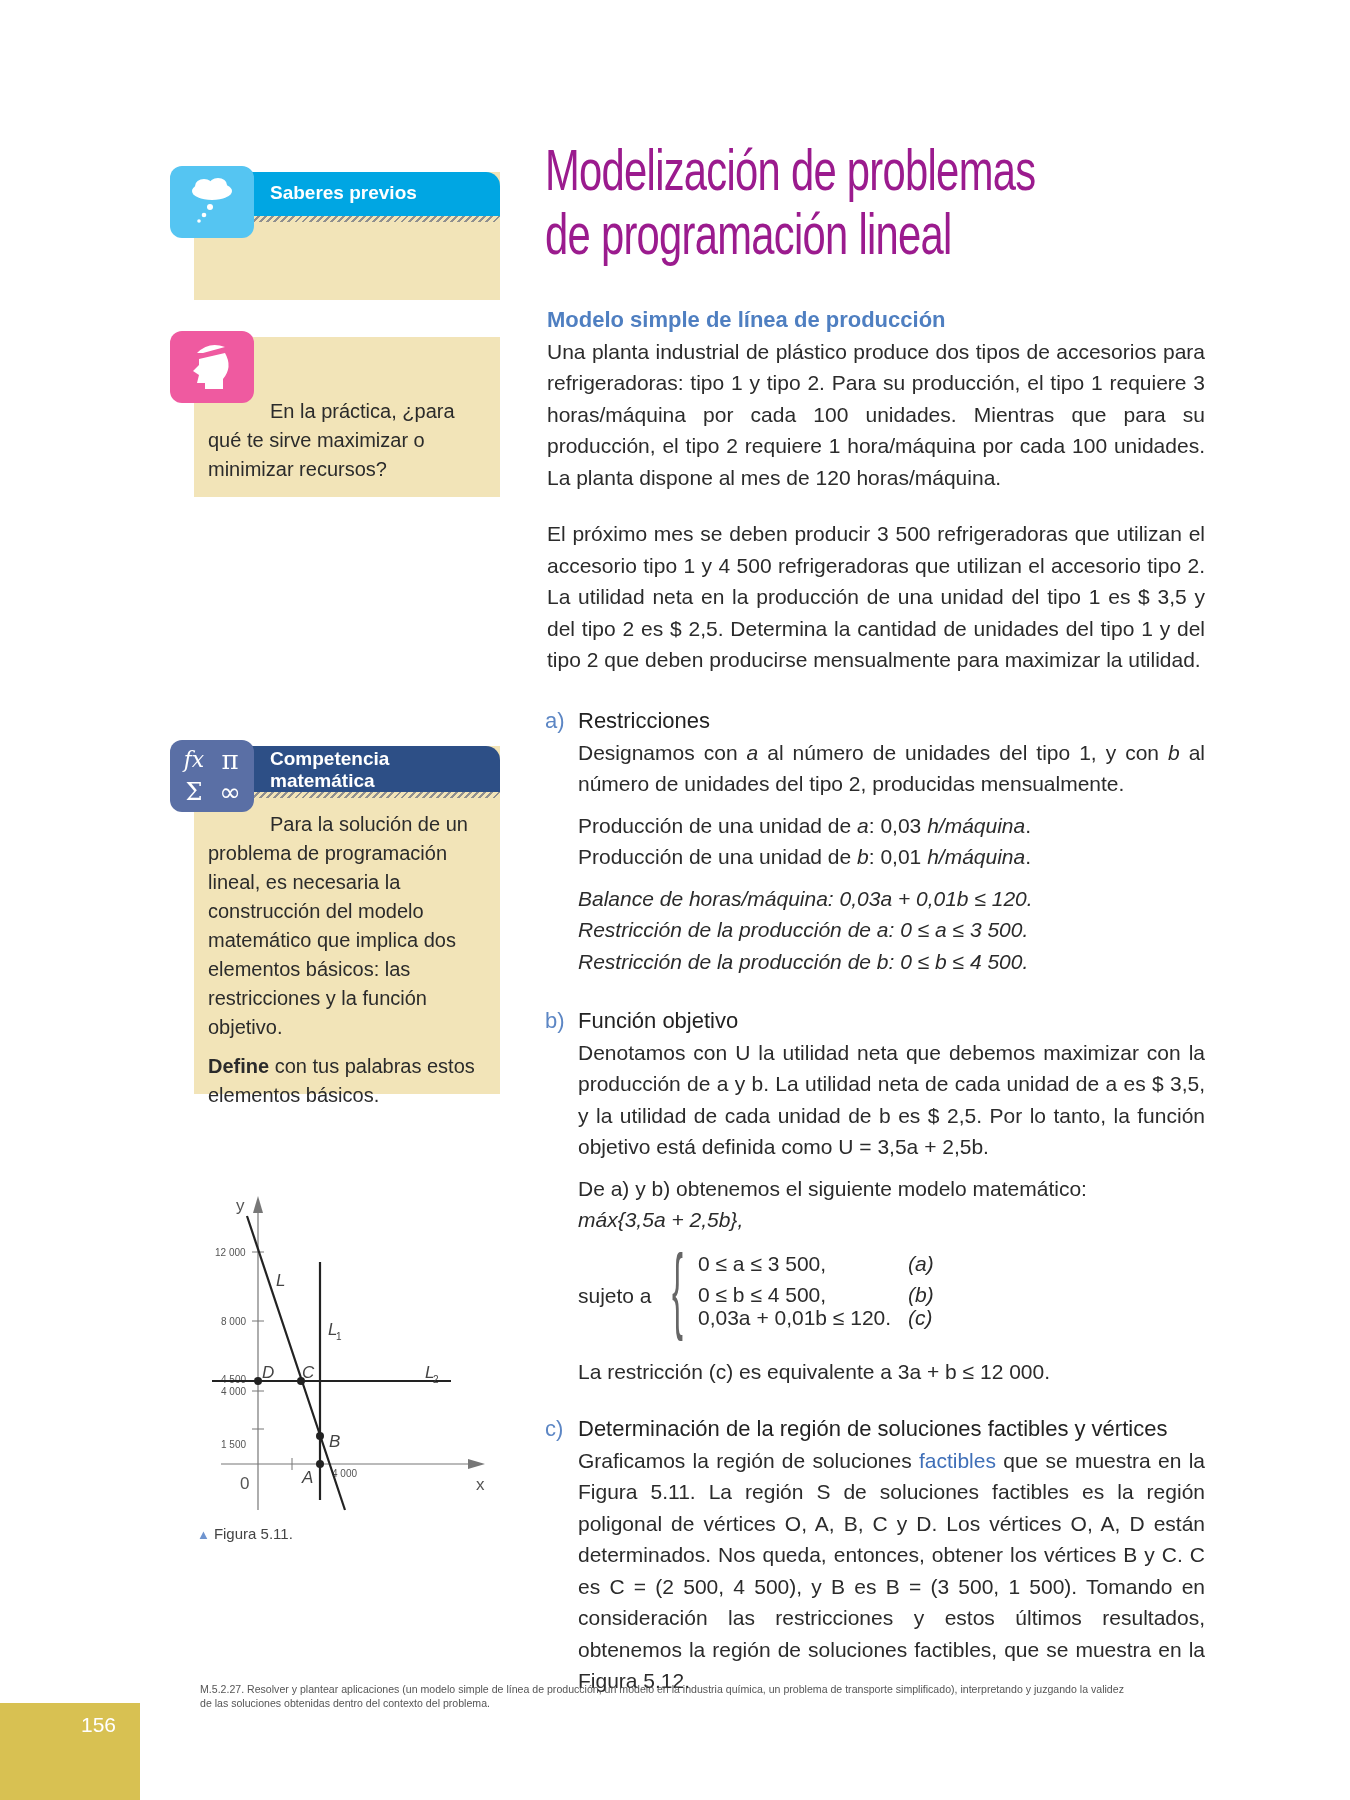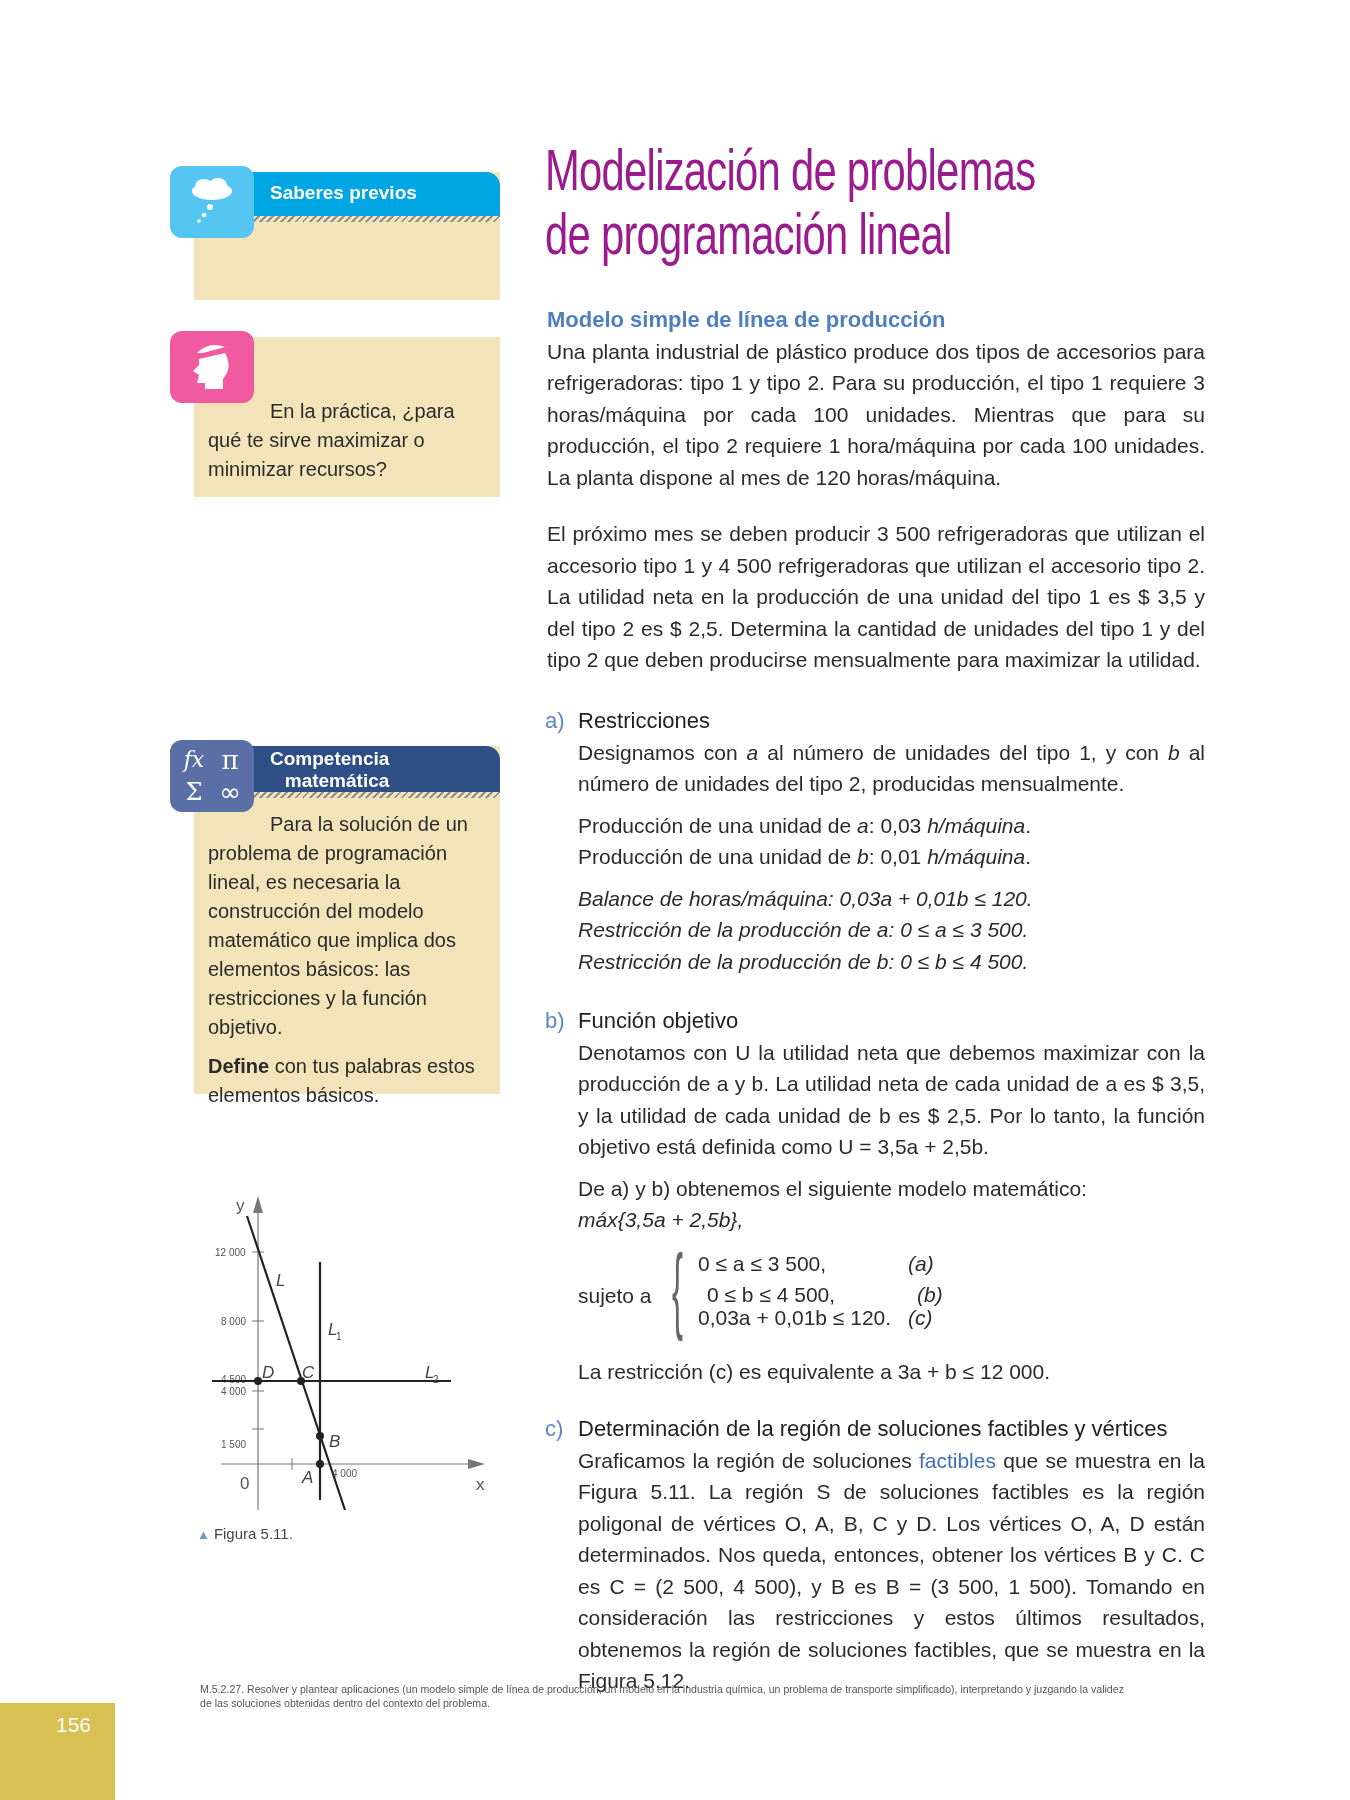--- a/index.html
+++ b/index.html
@@ -48,21 +48,21 @@
   i.m { font-style: italic; }
   .link { color: #3f6fb8; }
 
   
   .fig { position: absolute; left: 180px; top: 1180px; width: 330px; height: 370px; }
   .fig-caption { position: absolute; left: 197px; top: 1525px; font-size: 15px; color: #444; }
   .fig-caption .tri { color: #6f94cf; font-size: 13px; margin-right: 4px; }
 
   
   .footnote { position: absolute; left: 200px; top: 1682px; width: 1010px; font-size: 11.5px; line-height: 14px; color: #555; transform: scaleX(0.92); transform-origin: left top; }
-  .page-num-block { position: absolute; left: 0; top: 1703px; width: 115px; height: 97px; background: #d8c152; }
+  .page-num-block { position: absolute; left: 0; top: 1703px; width: 140px; height: 97px; background: #d8c152; }
   .page-num { position: absolute; right: 24px; top: 10px; color: #ffffff; font-size: 21px; }
 </style>
 </head>
 <body>
 
 <div class="side-box" style="top:172px;height:128px;">
   <div class="side-head" style="background:#00a6e3;">
     <div class="stripe"></div>
     <span class="side-title">Saberes previos</span>
   </div>
@@ -86,21 +86,21 @@
     </svg>
   </div>
   <div class="side-text" style="top:60px;">
     <p class="indent">En la práctica, ¿para qué te sirve maximizar o minimizar recursos?</p>
   </div>
 </div>
 
 <div class="side-box" style="top:746px;height:348px;">
   <div class="side-head" style="background:#2d4f86;height:46px;">
     <div class="stripe"></div>
-    <span class="side-title" style="top:2px;text-align:right;">
+    <span class="side-title" style="top:2px;">
       <span>Competencia</span><br>
       <span>matemática</span>
     </span>
   </div>
   <div class="side-icon" style="background:#5a6fa5;flex-wrap:wrap;padding:4px;box-sizing:border-box;">
     <span style="width:36px;text-align:center;color:#fff;font-family:'DejaVu Serif',serif;font-style:italic;font-size:22px;line-height:30px;">fx</span>
     <span style="width:36px;text-align:center;color:#fff;font-family:'DejaVu Serif',serif;font-size:26px;line-height:30px;">π</span>
     <span style="width:36px;text-align:center;color:#fff;font-family:'DejaVu Serif',serif;font-size:24px;line-height:30px;">Σ</span>
     <span style="width:36px;text-align:center;color:#fff;font-family:'DejaVu Sans',sans-serif;font-size:26px;line-height:30px;">∞</span>
   </div>
@@ -195,21 +195,21 @@
   <span class="item-label">b)</span>
   <div class="item-body">
     <div class="item-title">Función objetivo</div>
     <p>Denotamos con U la utilidad neta que debemos maximizar con la producción de a y b. La utilidad neta de cada unidad de a es $ 3,5, y la utilidad de cada unidad de b es $ 2,5. Por lo tanto, la función objetivo está definida como U = 3,5a + 2,5b.</p>
     <div style="margin-top:10px;">De a) y b) obtenemos el siguiente modelo matemático:</div>
     <div style="font-style:italic;">máx{3,5a + 2,5b},</div>
     <div style="position:relative;height:100px;margin-top:10px;">
       <span style="position:absolute;left:0;top:34px;">sujeto a</span>
       <span style="position:absolute;left:94px;top:-4px;font-size:94px;line-height:94px;font-weight:100;color:#666;transform:scaleX(0.35);transform-origin:left top;">{</span>
       <div style="position:absolute;left:120px;top:2px;"><span>0 ≤ a ≤ 3 500,</span><span style="position:absolute;left:210px;font-style:italic;white-space:nowrap;">(a)</span></div>
-      <div style="position:absolute;left:129px;top:33px;"><span>0 ≤ b ≤ 4 500,</span><span style="position:absolute;left:210px;font-style:italic;white-space:nowrap;">(b)</span></div>
+      <div style="position:absolute;left:120px;top:33px;"><span>0 ≤ b ≤ 4 500,</span><span style="position:absolute;left:210px;font-style:italic;white-space:nowrap;">(b)</span></div>
       <div style="position:absolute;left:120px;top:56px;white-space:nowrap;"><span>0,03a + 0,01b ≤ 120.</span><span style="position:absolute;left:210px;font-style:italic;">(c)</span></div>
     </div>
     <div style="margin-top:10px;">La restricción (c) es equivalente a 3a + b ≤ 12 000.</div>
   </div>
 </div>
 
 <div class="main" style="top:1413px;">
   <span class="item-label">c)</span>
   <div class="item-body">
     <div class="item-title">Determinación de la región de soluciones factibles y vértices</div>

